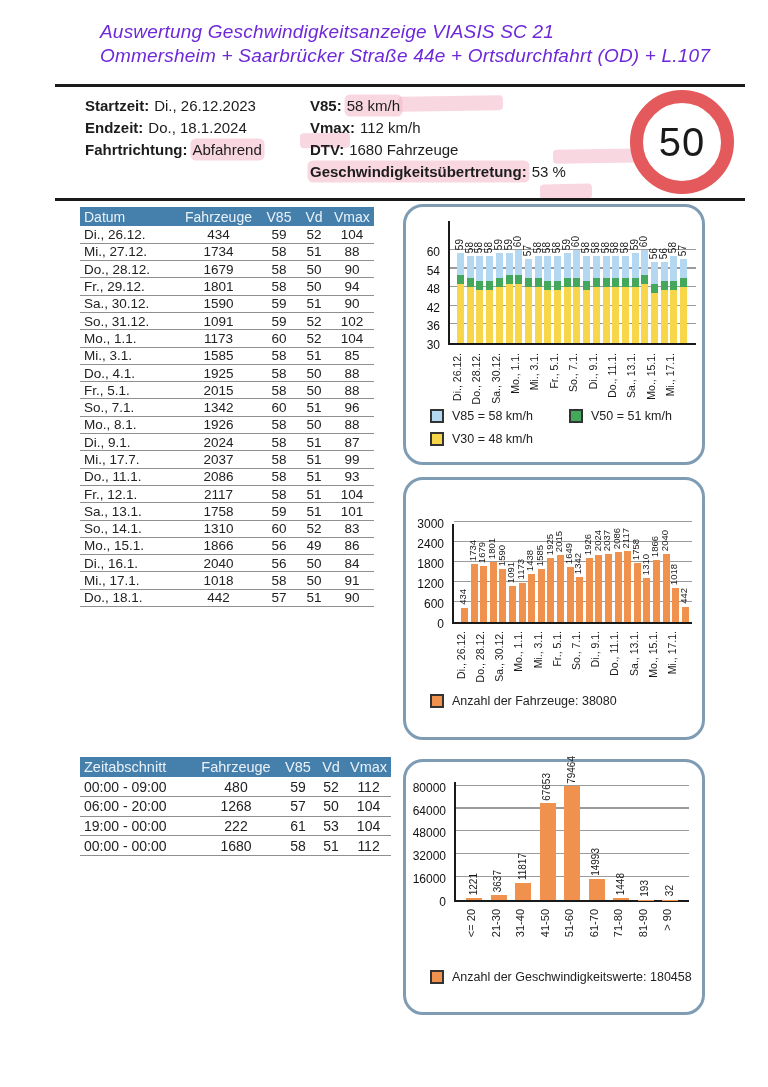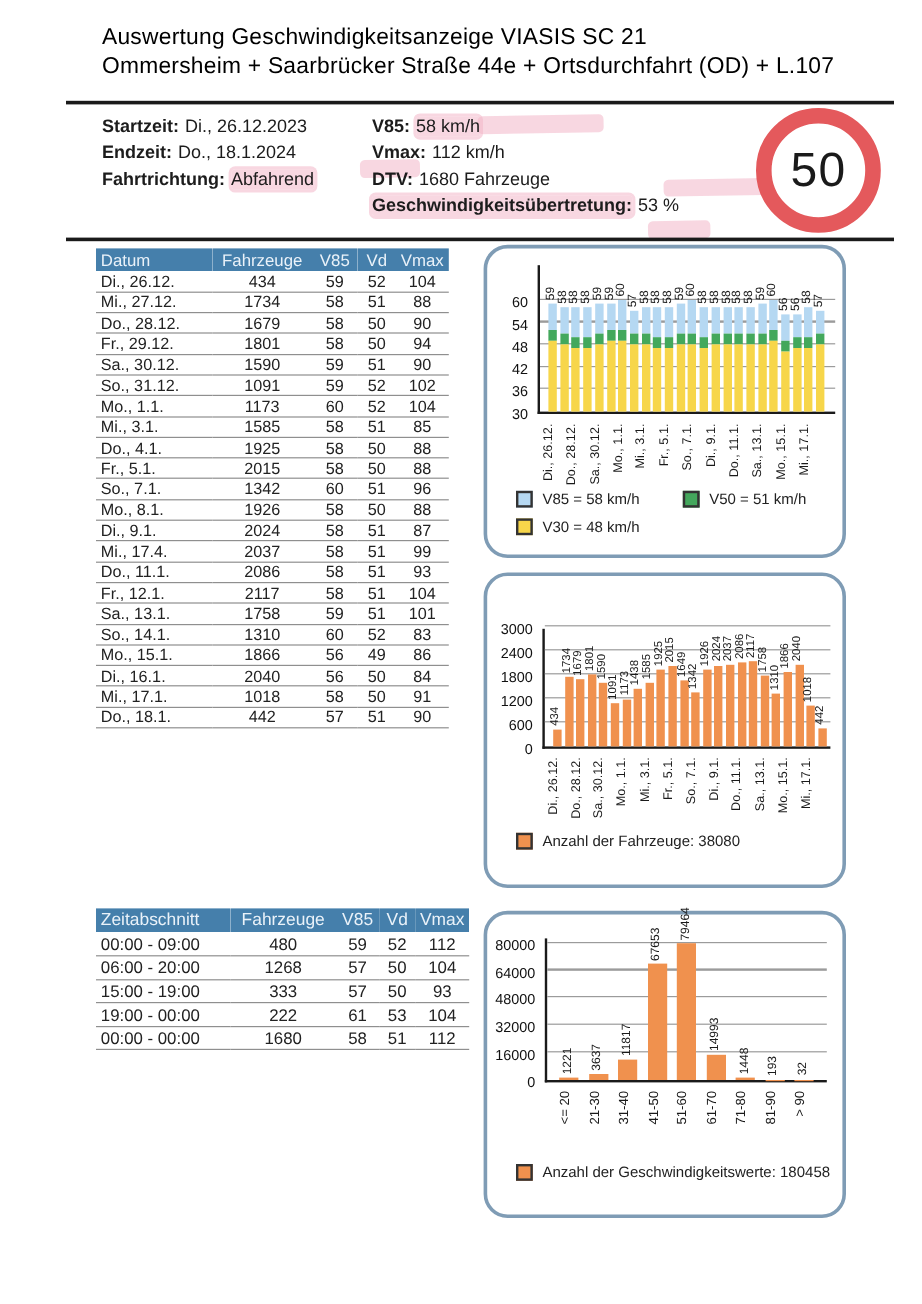--- a/index.html
+++ b/index.html
@@ -1,20 +1,20 @@
 <!DOCTYPE html>
 <html style="--steel: #457fab; --ring: #e4595c; --hl: rgba(242,183,200,0.55); --panelb: #7f9cb5;"><head>
 <meta charset="utf-8">
 <style>
   * { margin:0; padding:0; box-sizing:border-box; }
   html,body { width:768px; height:1087px; background:#fff; }
   body { font-family:"Liberation Sans", sans-serif; color:#1c1c1c; position:relative; }
   .page { position:absolute; inset:0; background:#fff; overflow:hidden; }
 
-  .title { position:absolute; left:85px; top:20px; font-size:19px; line-height:24px; color:#000000; letter-spacing:.2px; }
+  .title { position:absolute; left:100px; top:20px; font-size:19px; line-height:24px; color:#6d28d9; letter-spacing:.2px;font-style:italic; }
   .rule { position:absolute; left:55px; width:690px; height:2.5px; background:#1a1a1a; }
   .r1 { top:84px; } .r2 { top:198px; }
 
   .info { position:absolute; font-size:15px; line-height:22px; }
   .info-left { left:85px; top:95px; }
   .info-right { left:310px; top:95px; }
   .ilab { font-weight:bold; margin-right:5px; }
   .hl { background:var(--hl); box-shadow:0 0 0 2.5px var(--hl); border-radius:3px; }
   .streak { position:absolute; background:var(--hl); border-radius:4px; transform:rotate(-1deg); }
 
@@ -203,21 +203,21 @@
           <td class="c4">88</td>
         </tr>
         <tr>
           <td class="c0">Di., 9.1.</td>
           <td class="c1">2024</td>
           <td class="c2">58</td>
           <td class="c3">51</td>
           <td class="c4">87</td>
         </tr>
         <tr>
-          <td class="c0">Mi., 17.4.</td>
+          <td class="c0">Mi., 17.7.</td>
           <td class="c1">2037</td>
           <td class="c2">58</td>
           <td class="c3">51</td>
           <td class="c4">99</td>
         </tr>
         <tr>
           <td class="c0">Do., 11.1.</td>
           <td class="c1">2086</td>
           <td class="c2">58</td>
           <td class="c3">51</td>
@@ -292,27 +292,20 @@
           <td class="c2">59</td>
           <td class="c3">52</td>
           <td class="c4">112</td>
         </tr>
         <tr>
           <td class="c0">06:00 - 20:00</td>
           <td class="c1">1268</td>
           <td class="c2">57</td>
           <td class="c3">50</td>
           <td class="c4">104</td>
-        </tr>
-        <tr>
-          <td class="c0">15:00 - 19:00</td>
-          <td class="c1">333</td>
-          <td class="c2">57</td>
-          <td class="c3">50</td>
-          <td class="c4">93</td>
         </tr>
         <tr>
           <td class="c0">19:00 - 00:00</td>
           <td class="c1">222</td>
           <td class="c2">61</td>
           <td class="c3">53</td>
           <td class="c4">104</td>
         </tr>
         <tr>
           <td class="c0">00:00 - 00:00</td>

